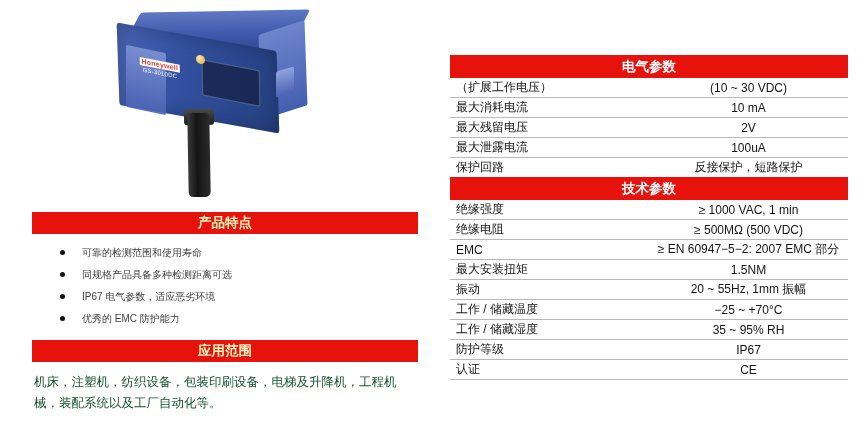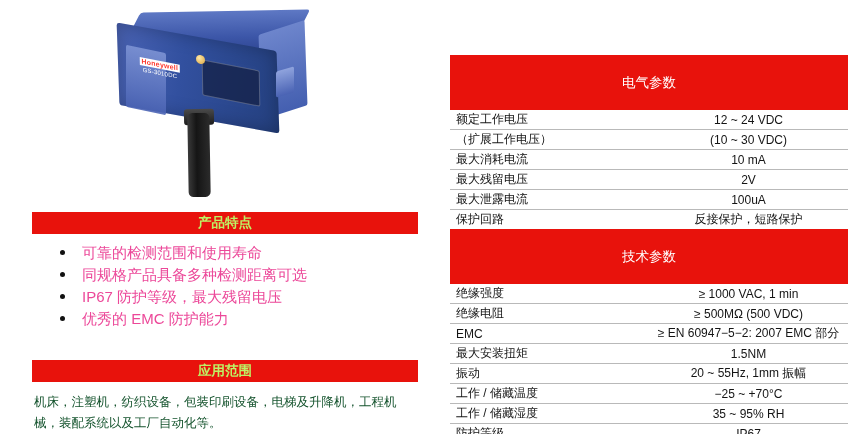--- a/index.html
+++ b/index.html
@@ -152,58 +152,58 @@
     width: 18px;
     height: 26px;
     background: linear-gradient(180deg, #8fa3dd, #4a63b4);
     transform: skewY(-16deg);
     border-radius: 2px;
   }
 
   
   .red-bar {
     background: #e8120c;
-    color: #bef264;
+    color: #fef9c3;
     font-weight: bold;
     font-size: 13.5px;
     text-align: center;
     line-height: 22px;
     height: 22px;
   }
   .feature-block {
     position: absolute;
     left: 32px;
     top: 212px;
     width: 386px;
   }
   .feature-list {
     list-style: none;
     margin: 0;
     padding: 8px 0 4px 0;
   }
   .feature-list li {
-    font-size: 15px;
+    font-size: 10px;
     line-height: 22px;
     padding-left: 50px;
     position: relative;
-    color: #ec4899;
+    color: #404040;
   }
   .feature-list li .bullet {
     position: absolute;
     left: 28px;
     top: 8px;
     width: 5px;
     height: 5px;
     background: #111;
     border-radius: 50%;
   }
   .app-block {
     position: absolute;
     left: 32px;
-    top: 360px;
+    top: 340px;
     width: 386px;
   }
   .app-text {
     font-size: 12.5px;
     line-height: 21px;
     padding: 10px 2px 0 2px;
     color: #14532d;
   }
 
   
@@ -215,24 +215,24 @@
   }
   table.spec {
     border-collapse: collapse;
     width: 398px;
     table-layout: fixed;
   }
   table.spec th.section {
     background: #e8120c;
     color: #ffffff;
     font-size: 13.5px;
-    font-weight: normal;
+    font-weight: bold;
     text-align: center;
     height: 23px;
-    padding: 16px;
+    padding: 0;
     border: none;
   }
   table.spec td {
     font-size: 12px;
     height: 19px;
     padding: 0 4px;
     border-bottom: 1px solid #b9b9b9;
     color: #141414;
   }
   table.spec tr.no-rule td {
@@ -277,21 +277,21 @@
       <li>
         <span class="bullet"></span>
         <span>可靠的检测范围和使用寿命</span>
       </li>
       <li>
         <span class="bullet"></span>
         <span>同规格产品具备多种检测距离可选</span>
       </li>
       <li>
         <span class="bullet"></span>
-        <span>IP67 防护等级，最大残留电压</span>
+        <span>IP67 电气参数，适应恶劣环境</span>
       </li>
       <li>
         <span class="bullet"></span>
         <span>优秀的 EMC 防护能力</span>
       </li>
     </ul>
   </div>
 
   <div class="app-block">
     <div class="red-bar">应用范围</div>
@@ -300,24 +300,20 @@
 </div>
 
 <div class="right-col">
   <table class="spec">
     <tbody>
       <tr>
         <th class="section" colspan="2">电气参数</th>
       </tr>
 
       <tr>
-        <td class="label">额定工作电压</td>
-        <td class="value">12 ~ 24 VDC</td>
-      </tr>
-      <tr>
         <td class="label">（扩展工作电压）</td>
         <td class="value">(10 ~ 30 VDC)</td>
       </tr>
       <tr>
         <td class="label">最大消耗电流</td>
         <td class="value">10 mA</td>
       </tr>
       <tr>
         <td class="label">最大残留电压</td>
         <td class="value">2V</td>

